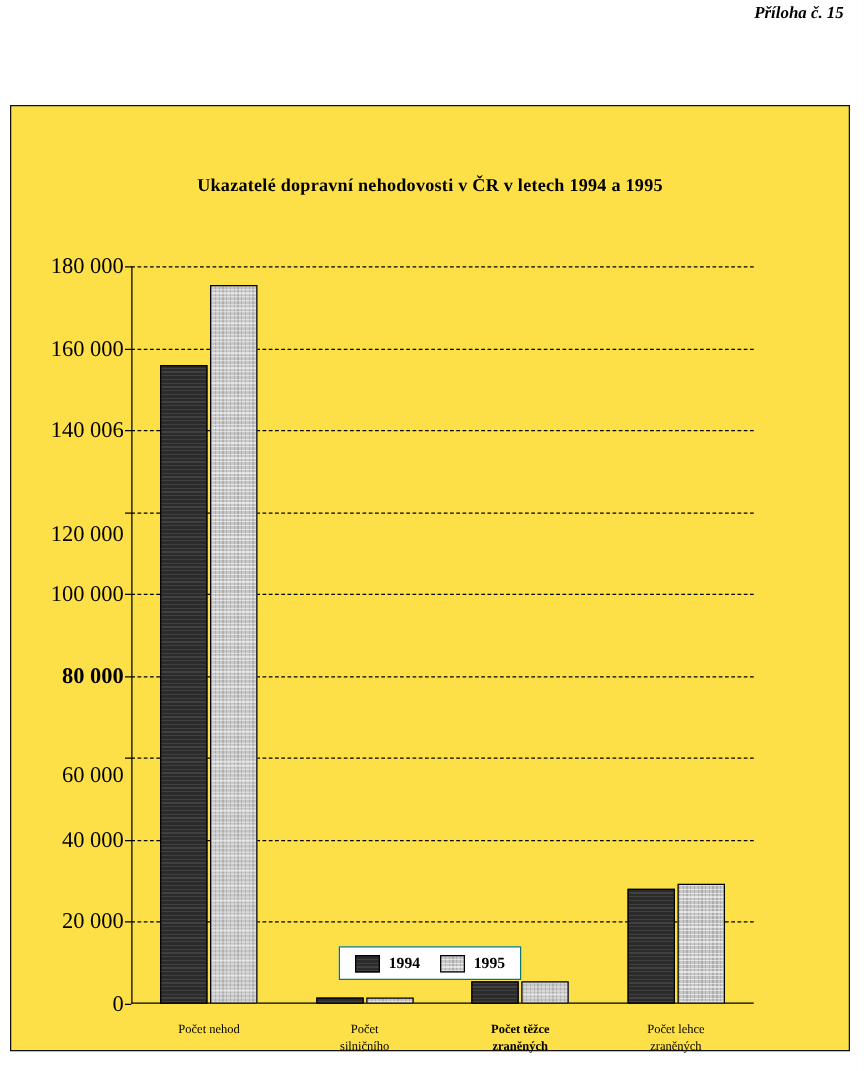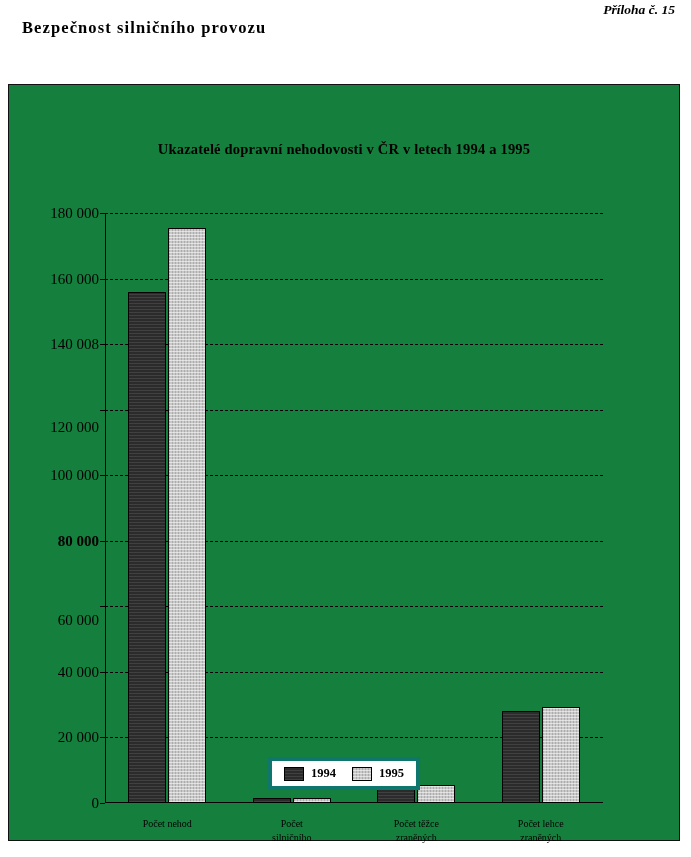--- a/index.html
+++ b/index.html
@@ -47,21 +47,21 @@
 
   
   #chart-frame {
     position: absolute;
     left: 8px;
     top: 84px;
     width: 672px;
     height: 757px;
     border: 1px solid #111111;
     box-sizing: border-box;
-    background: #15803d;
+    background: #fde047;
   }
 
   #chart-title {
     position: absolute;
     left: 0;
     top: 56px;
     width: 100%;
     text-align: center;
     font-family: "Liberation Serif", serif;
     font-size: 14.5px;
@@ -104,21 +104,21 @@
     position: absolute;
     left: -5px;
     width: 5px;
     height: 1px;
     background: #000000;
   }
   .ytick-label {
     position: absolute;
     right: 0;
     font-family: "Liberation Serif", serif;
-    font-size: 15px;
+    font-size: 18px;
     text-align: right;
     white-space: nowrap;
     transform: translateY(-50%);
   }
   #ylabels {
     position: absolute;
     left: 20px;
     top: 128px;
     width: 70px;
     height: 590px;
@@ -151,21 +151,21 @@
     font-size: 10px;
     line-height: 1.35;
   }
 
   
   #legend {
     position: absolute;
     left: 50%;
     transform: translateX(-50%);
     top: 672px;
-    border: 4px solid #0f766e;
+    border: 1px solid #0f766e;
     padding: 5px 12px;
     display: flex;
     align-items: center;
     gap: 16px;
     background: #ffffff;
   }
   .legend-item {
     display: flex;
     align-items: center;
     gap: 7px;
@@ -191,37 +191,36 @@
   .legend-label {
     font-family: "Liberation Serif", serif;
     font-size: 12.5px;
     font-weight: bold;
   }
 </style>
 </head>
 <body>
 
 <div id="page-header">
-  <div id="doc-title">Bezpečnost silničního provozu</div>
   <div id="appendix-label">Příloha č. 15</div>
 </div>
 
 <div id="chart-frame">
 
   <div id="chart-title">Ukazatelé dopravní nehodovosti v ČR v letech 1994 a 1995</div>
 
   <div id="ylabels">
       <div class="ytick-label" style="top: 590px;">0</div>
       <div class="ytick-label" style="top: 524.444px;">20 000</div>
       <div class="ytick-label" style="top: 458.889px;">40 000</div>
       <div class="ytick-label" style="top: 407px; margin-left: 45px;">60 000</div>
       <div class="ytick-label" style="top: 327.778px; font-weight: bold;">80 000</div>
       <div class="ytick-label" style="top: 262.222px;">100 000</div>
       <div class="ytick-label" style="top: 214px;">120 000</div>
-      <div class="ytick-label" style="top: 131.111px;">140 008</div>
+      <div class="ytick-label" style="top: 131.111px;">140 006</div>
       <div class="ytick-label" style="top: 65.5556px;">160 000</div>
       <div class="ytick-label" style="top: 0px;">180 000</div>
     </div>
 
   <div id="plot">
     <div class="axis-line-y"></div>
     <div class="axis-line-x"></div>
     <div id="gridlines">
         <div class="tick-mark" style="top: 590px;"></div>
         <div class="gridline" style="top: 524.444px;"></div>
@@ -256,21 +255,21 @@
   </div>
 
   <div id="catlabels">
       <div class="cat-label" style="left: 88.25px; width: 140px; top: 732px;">
         <div>Počet nehod</div>
       </div>
       <div class="cat-label" style="left: 212.75px; width: 140px; top: 732px;">
         <div>Počet</div>
         <div>silničního</div>
       </div>
-      <div class="cat-label" style="left: 337.25px; width: 140px; top: 732px;">
+      <div class="cat-label" style="left: 337.25px; width: 140px; top: 732px; font-weight: bold;">
         <div>Počet těžce</div>
         <div>zraněných</div>
       </div>
       <div class="cat-label" style="left: 461.75px; width: 140px; top: 732px;">
         <div>Počet lehce</div>
         <div>zraněných</div>
       </div>
     </div>
 
   <div id="legend">

